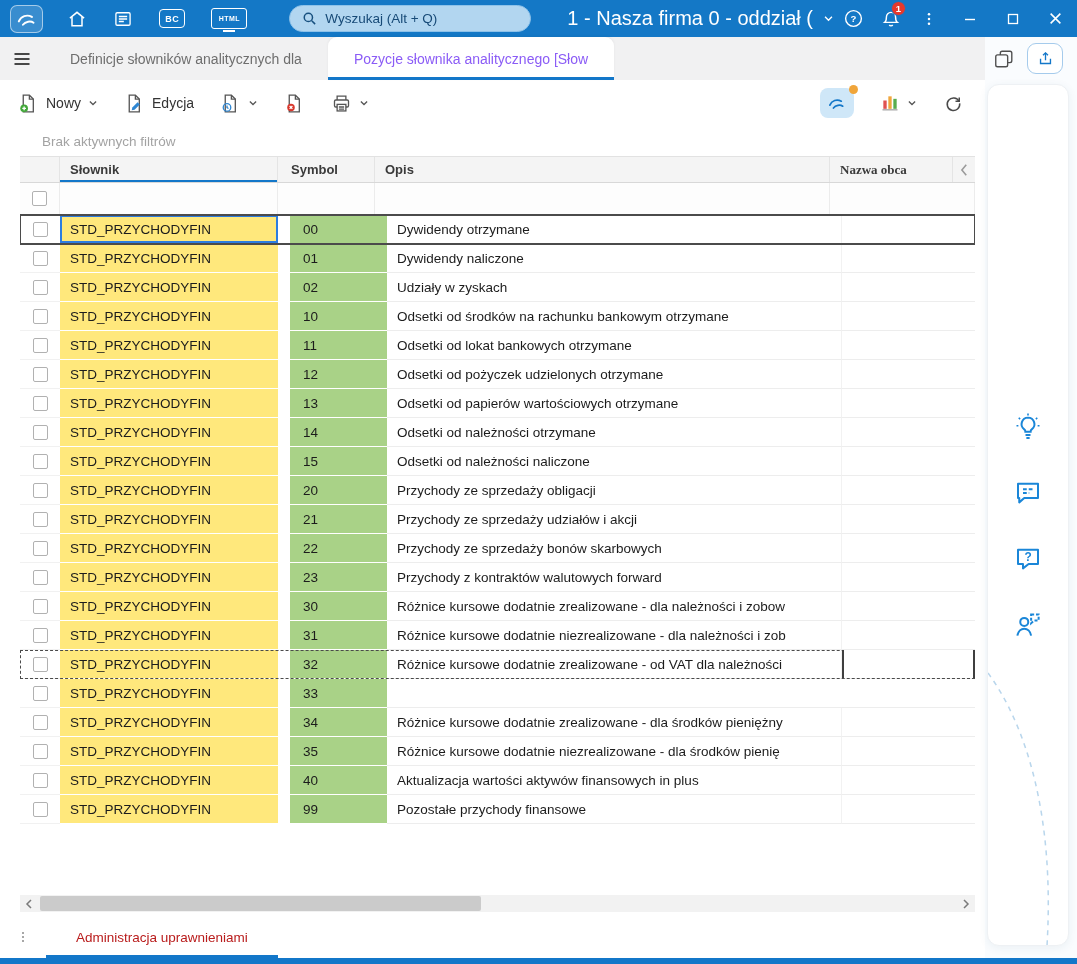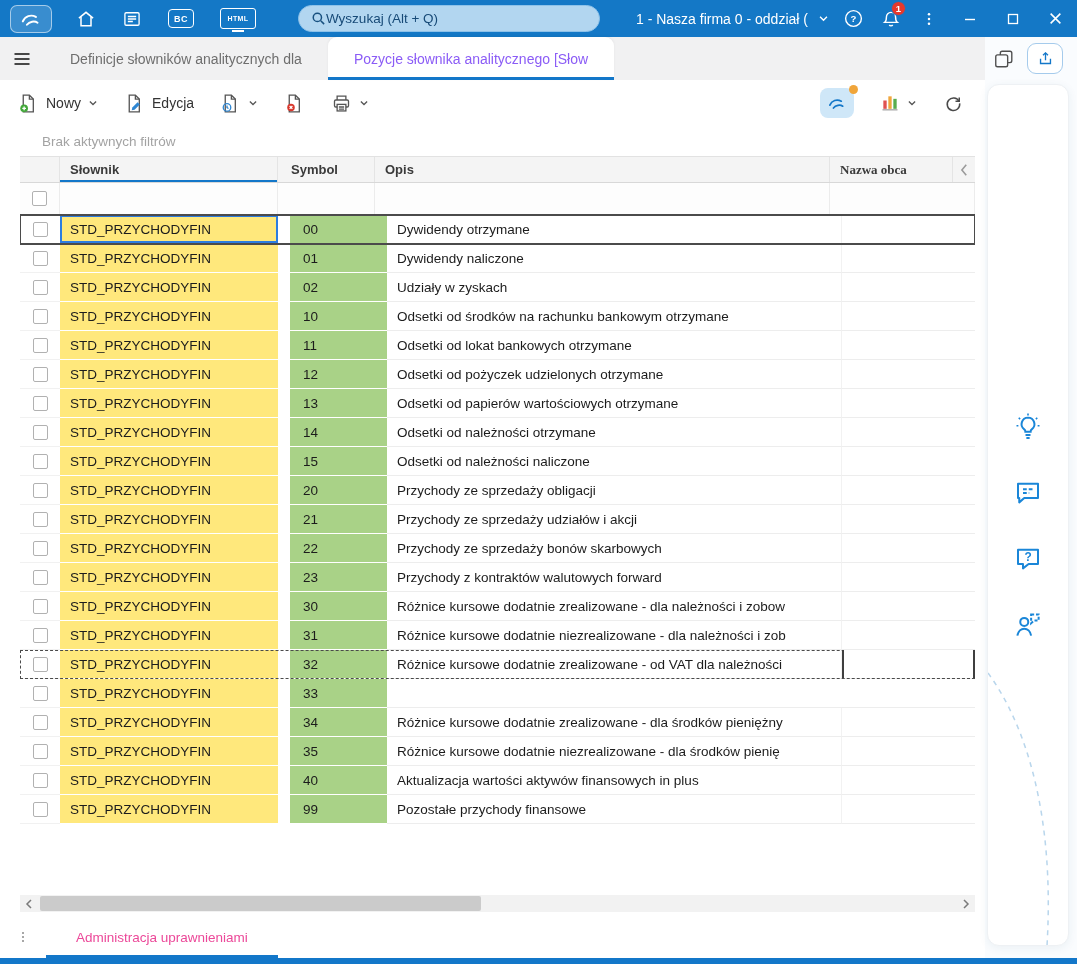--- a/index.html
+++ b/index.html
@@ -9,24 +9,24 @@
   .window { width:1077px; height:964px; display:flex; flex-direction:column; }
 
   
   .titlebar { height:37px; background:var(--titlebar_bg,#1478c6); display:flex; align-items:center; color:#fff; padding-left:10px; flex:0 0 auto; }
   .tb-logo { width:42px; height:28px; background:rgba(255,255,255,.16); border:1px solid rgba(255,255,255,.55); border-radius:7px; justify-content:center; margin-right:24px; }
   .tb-ic { margin-right:26px; justify-content:center; }
   .bc-badge { display:flex; align-items:center; justify-content:center; width:26px; height:19px; border:1.6px solid #fff; border-radius:4px; font-size:9px; font-weight:bold; letter-spacing:.5px; }
   .monitor { position:relative; width:36px; height:21px; border:1.6px solid #fff; border-radius:3px; display:flex; align-items:center; justify-content:center; }
   .monitor span { font-size:7px; font-weight:bold; letter-spacing:.4px; }
   .monitor::after { content:''; position:absolute; left:11px; right:11px; bottom:-4px; height:2px; background:#fff; }
-  .search-pill { margin-left:16px; width:302px; height:27px; border-radius:14px; background:var(--search_bg,#b2d6f0); border:1px solid #8ec2e9; display:flex; align-items:center; padding:0 12px; }
+  .search-pill { margin-left:16px; width:302px; height:27px; border-radius:14px; background:var(--search_bg,#b2d6f0); border:1px solid #8ec2e9; display:flex; align-items:center; gap:8px; padding:0 12px; }
   .search-pill input { flex:1; background:transparent; border:none; outline:none; font-size:13.5px; color:#11395e; font-family:inherit; }
   .search-pill input::placeholder { color:#174a77; opacity:1; }
-  .company { margin-left:36px; display:flex; align-items:center; gap:10px; font-size:14px; white-space:nowrap; }
+  .company { margin-left:36px; display:flex; align-items:center; gap:10px; font-size:20px; white-space:nowrap; }
   .tb-right { margin-left:auto; display:flex; align-items:center; }
   .tb-right > button { width:38px; height:37px; justify-content:center; position:relative; }
   .win-btn { width:43px !important; }
   .bell-badge { position:absolute; top:1px; right:4px; min-width:15px; height:15px; border-radius:8px; background:var(--badge_red,#e6382c); color:#fff; font-size:9.5px; font-weight:bold; display:flex; align-items:center; justify-content:center; border:1.5px solid var(--titlebar_bg,#1478c6); }
 
   
   .middle { flex:1; display:flex; min-height:0; }
   .left-col { width:985px; display:flex; flex-direction:column; background:#fff; min-height:0; }
 
   .tabstrip { height:43px; background:#f1f1f2; display:flex; align-items:stretch; flex:0 0 auto; }
@@ -80,21 +80,21 @@
   .spacer { flex:1; }
 
   
   .hscroll { margin:0 10px 4px 20px; width:955px; height:17px; display:flex; flex:0 0 auto; }
   .sb-arrow { width:18px; background:#f2f2f2; justify-content:center; color:#777; }
   .sb-track { flex:1; background:#f2f2f2; position:relative; }
   .sb-thumb { position:absolute; left:2px; top:1px; bottom:1px; width:48%; background:#cbcbcb; border-radius:2px; }
 
   
   .bottom-bar { height:42px; display:flex; align-items:center; padding-left:16px; gap:16px; flex:0 0 auto; }
-  .btab { height:100%; display:flex; align-items:center; padding:0 30px; position:relative; font-size:13.5px; color:#ec4899; background:#fff; border-radius:8px 8px 0 0; }
+  .btab { height:100%; display:flex; align-items:center; padding:0 30px; position:relative; font-size:13.5px; color:#b91c1c; background:#fff; border-radius:8px 8px 0 0; }
   .btab::after { content:''; position:absolute; left:0; right:0; bottom:0; height:3px; background:var(--accent,#1377c9); }
 
   
   .right-rail { flex:1; background:#fafcfe; display:flex; flex-direction:column; min-height:0; }
   .rail-top { height:43px; display:flex; align-items:center; gap:12px; padding-left:8px; flex:0 0 auto; }
   .share-btn { width:36px; height:31px; border:1.5px solid #a5cbec; border-radius:9px; background:#fff; justify-content:center; }
   .rail-panel { flex:1; margin:4px 8px 12px 2px; background:#fff; border:1px solid #eef1f4; border-radius:12px; box-shadow:0 2px 10px rgba(30,80,120,.07); display:flex; flex-direction:column; align-items:center; padding-top:325px; gap:32px; position:relative; overflow:hidden; }
   .rail-panel > button { width:34px; height:34px; justify-content:center; }
   .deco-arc { position:absolute; left:0; bottom:0; width:100%; height:300px; pointer-events:none; }
 

